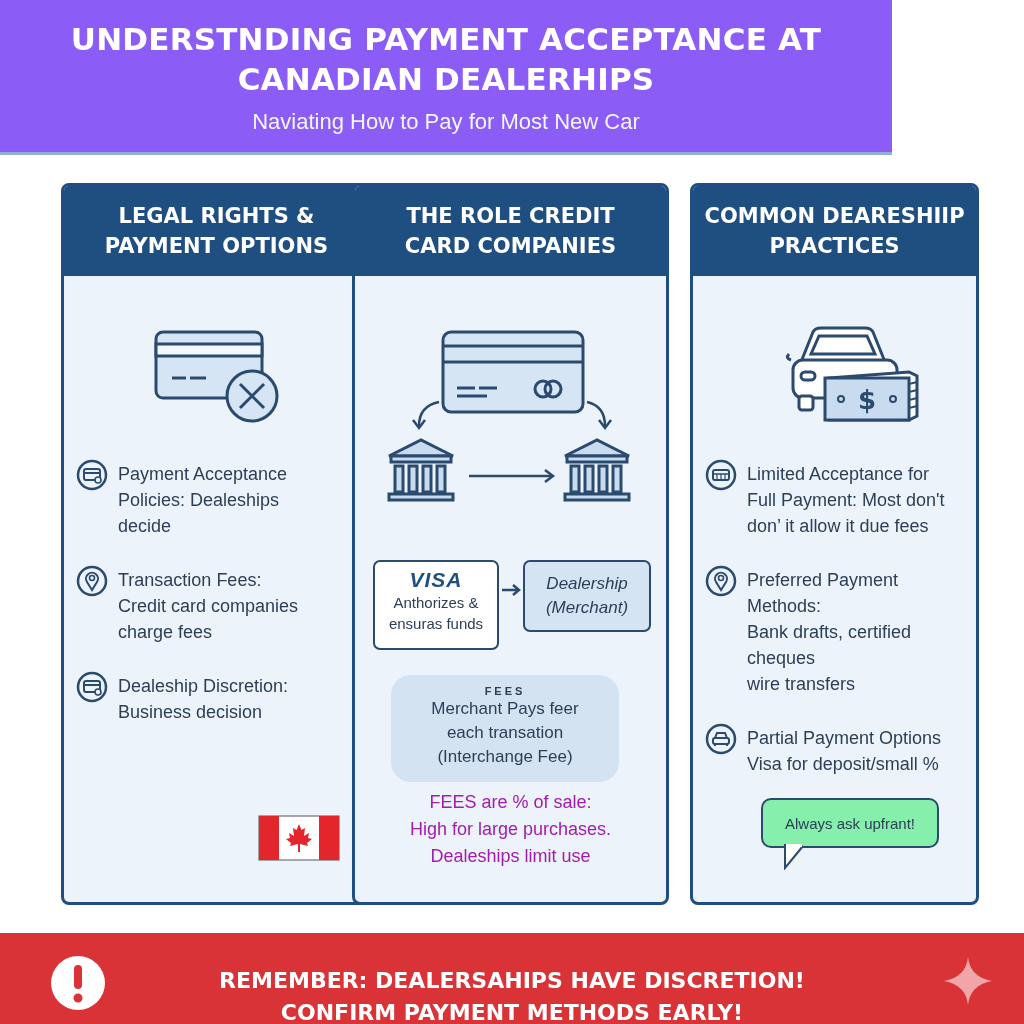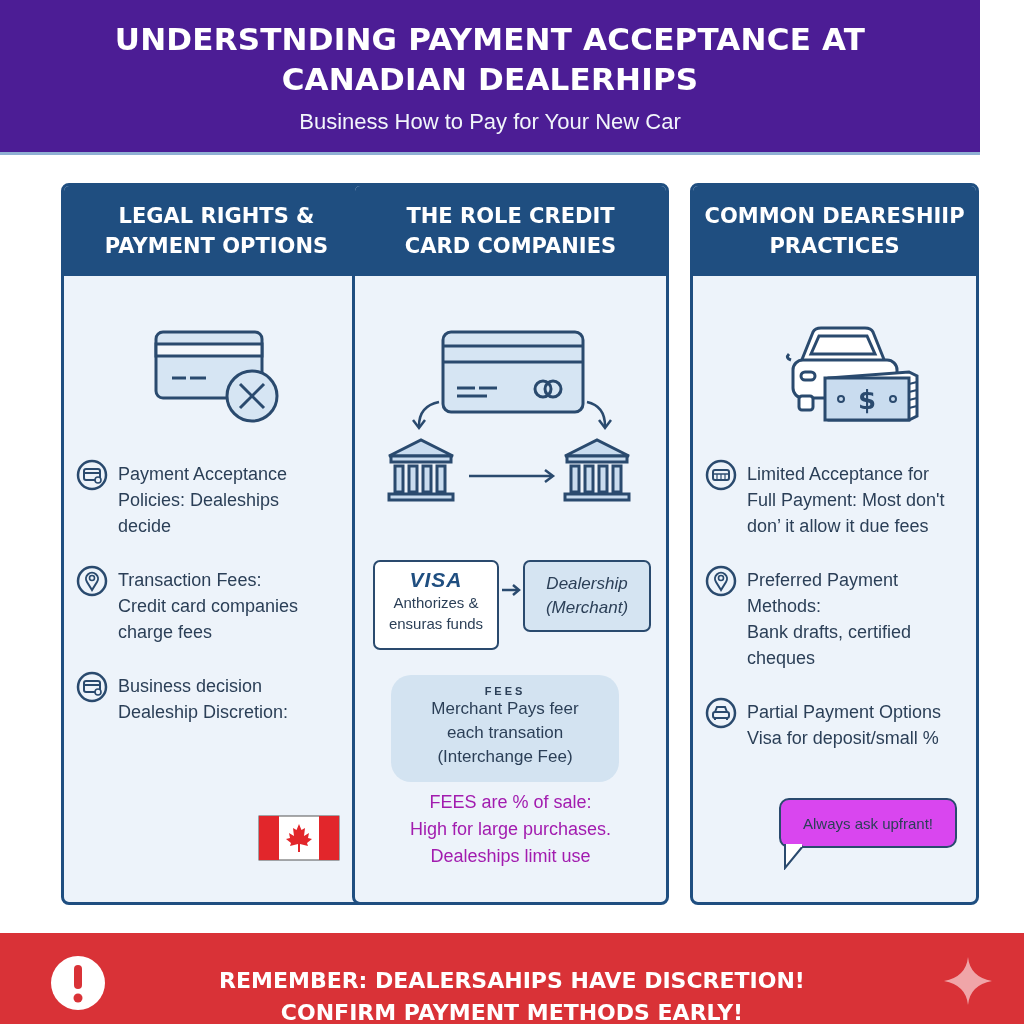--- a/index.html
+++ b/index.html
@@ -4,22 +4,22 @@
 <style>
   * { box-sizing: border-box; margin: 0; padding: 0; }
   body {
     width: 1024px; height: 1024px; overflow: hidden;
     background: #ffffff;
     font-family: "Liberation Sans", "DejaVu Sans", sans-serif;
     color: #233a55;
     position: relative;
   }
   .header {
-    position: absolute; left: 0; top: 0; width: 980px; height: 155px;
-    background: #4c1d95;
+    position: absolute; left: 0; top: 0; width: 892px; height: 155px;
+    background: #8b5cf6;
     border-bottom: 3px solid #8fb0d3;
     text-align: center; color: #fff;
   }
   .header .title {
     font-family: "DejaVu Sans", sans-serif;
     font-weight: bold; font-size: 31px; line-height: 40px;
     letter-spacing: 0.2px;
     padding-top: 19px;
   }
   .header .subtitle {
@@ -69,22 +69,22 @@
     background: #d3e3f1; border-radius: 20px; text-align: center;
     padding-top: 10px;
   }
   .fees-box .fh { font-size: 11px; font-weight: bold; letter-spacing: 3px; color: #2b3f57; }
   .fees-box .ft { font-size: 17px; line-height: 24px; color: #2b3f57; }
   .fees-note {
     position: absolute; left: 0; right: 0; top: 603px; text-align: center;
     font-size: 18px; line-height: 27px; color: #a21caf;
   }
   .bubble {
-    position: absolute; left: 86px; top: 612px; width: 178px; height: 50px;
-    background: #d946ef; border: 2px solid #2a4a6e; border-radius: 10px;
+    position: absolute; left: 68px; top: 612px; width: 178px; height: 50px;
+    background: #86efac; border: 2px solid #2a4a6e; border-radius: 10px;
     font-size: 15px; display: flex; align-items: center; justify-content: center;
     color: #2b3f57;
   }
   .banner {
     position: absolute; left: 0; top: 933px; width: 1024px; height: 91px;
     background: #d93237; color: #fff; text-align: center;
   }
   .banner .bt {
     font-family: "DejaVu Sans", sans-serif; font-weight: bold;
     font-size: 22px; line-height: 32px; padding-top: 16px; margin-top: 16px;
@@ -94,21 +94,21 @@
   .sparkle-icon { position: absolute; left: 942px; top: 22px; }
 </style>
 </head>
 <body>
 
 <div class="header">
   <div class="title">
     <div>UNDERSTNDING PAYMENT ACCEPTANCE AT</div>
     <div>CANADIAN DEALERHIPS</div>
   </div>
-  <div class="subtitle">Business How to Pay for Your New Car</div>
+  <div class="subtitle">Naviating How to Pay for Most New Car</div>
 </div>
 
 <div class="col" style="left:22px; width:311px;margin-left:39px;">
   <div class="col-head">
     <div>
       <span>LEGAL RIGHTS &amp;</span>
       <span>PAYMENT OPTIONS</span>
     </div>
   </div>
   <div class="icon-box" style="left:88px; top:142px;">
@@ -149,22 +149,22 @@
       </div>
     </div>
     <div class="item">
       <svg class="ic" viewBox="0 0 32 32">
         <circle cx="16" cy="16" r="14" fill="none" stroke="#2a4a6e" stroke-width="2.5"></circle>
         <rect x="8" y="10" width="16" height="11" rx="2" fill="none" stroke="#2a4a6e" stroke-width="2"></rect>
         <line x1="8" y1="14" x2="24" y2="14" stroke="#2a4a6e" stroke-width="2"></line>
         <circle cx="22" cy="21" r="3" fill="#edf3fa" stroke="#2a4a6e" stroke-width="1.6"></circle>
       </svg>
       <div class="txt">
+        <span>Dealeship Discretion:</span>
         <span>Business decision</span>
-        <span>Dealeship Discretion:</span>
       </div>
     </div>
   </div>
   <div class="icon-box" style="left:193px; top:628px;">
     <svg width="84" height="48" viewBox="0 0 84 48">
       <rect x="2" y="2" width="80" height="44" fill="#fff" stroke="#555" stroke-width="1"></rect>
       <rect x="2" y="2" width="20" height="44" fill="#e2262b"></rect>
       <rect x="62" y="2" width="20" height="44" fill="#e2262b"></rect>
       <path d="M42 10 L44.5 16 L48 14 L47 22 L52 19 L51 24 L55 25 L50 29 L51 32 L43 30 L43 38 L41 38 L41 30 L33 32 L34 29 L29 25 L33 24 L32 19 L37 22 L36 14 L39.5 16 Z" fill="#e2262b"></path>
     </svg>
@@ -286,20 +286,21 @@
     </div>
     <div class="item">
       <svg class="ic" viewBox="0 0 32 32">
         <circle cx="16" cy="16" r="14" fill="none" stroke="#2a4a6e" stroke-width="2.5"></circle>
         <path d="M16 25 L11 17 A6 6 0 1 1 21 17 Z" fill="none" stroke="#2a4a6e" stroke-width="2"></path>
         <circle cx="16" cy="13" r="2.5" fill="none" stroke="#2a4a6e" stroke-width="1.6"></circle>
       </svg>
       <div class="txt">
         <span>Preferred Payment Methods:</span>
         <span>Bank drafts, certified cheques</span>
+        <span>wire transfers</span>
       </div>
     </div>
     <div class="item">
       <svg class="ic" viewBox="0 0 32 32">
         <circle cx="16" cy="16" r="14" fill="none" stroke="#2a4a6e" stroke-width="2.5"></circle>
         <path d="M10 15 L12 10 L20 10 L22 15" fill="none" stroke="#2a4a6e" stroke-width="2"></path>
         <rect x="8" y="15" width="16" height="6" rx="2" fill="none" stroke="#2a4a6e" stroke-width="2"></rect>
         <line x1="10" y1="21" x2="10" y2="23" stroke="#2a4a6e" stroke-width="2"></line>
         <line x1="22" y1="21" x2="22" y2="23" stroke="#2a4a6e" stroke-width="2"></line>
       </svg>

